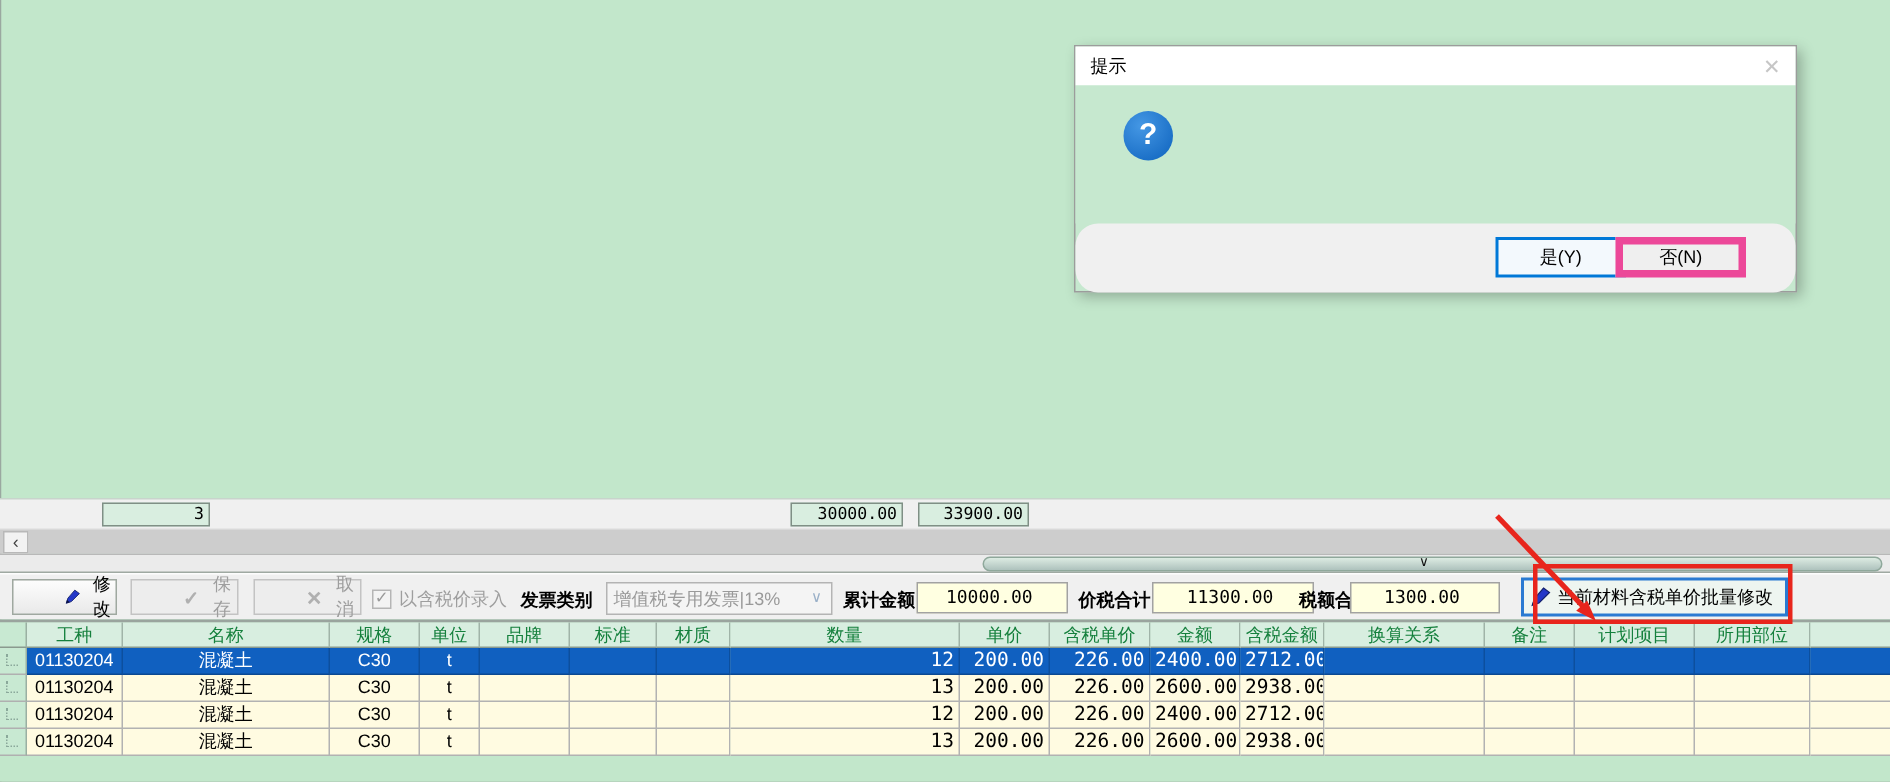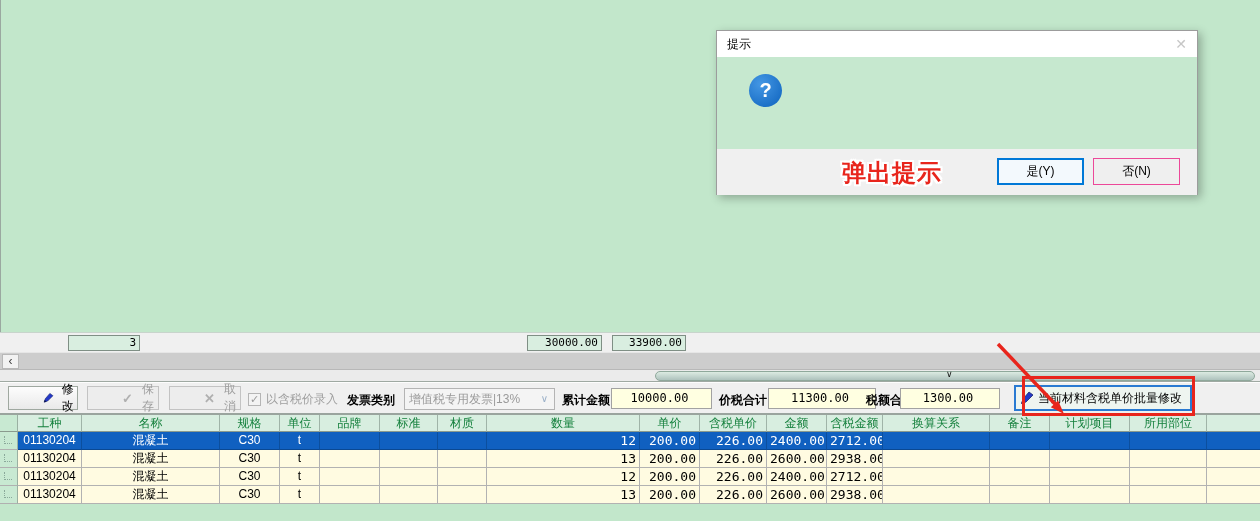--- a/index.html
+++ b/index.html
@@ -78,24 +78,24 @@
   
   .dialog { position:absolute; left:716px; top:30px; width:482px; height:165px; border:1px solid #9c9c9c;
             box-shadow:3px 3px 9px rgba(0,0,0,.28); z-index:50; background:#c6e8cf; }
   .dlg-title { height:26px; background:#fff; display:flex; align-items:center; padding-left:10px; font-size:12px; color:#000; }
   .dlg-close { position:absolute; right:10px; top:5px; color:#c6c6c6; font-size:14px; cursor:pointer; }
   .dlg-body { height:92px; background:#c6e8cf; position:relative; }
   .dlg-icon { position:absolute; left:32px; top:17px; width:33px; height:33px; border-radius:50%;
               background:radial-gradient(circle at 35% 30%, #4497e4, #0d62bd); color:#fff; font-size:20px; font-weight:bold;
               display:flex; align-items:center; justify-content:center; }
   .dlg-msg { position:absolute; left:79px; top:12px; width:386px; font-size:12.5px; line-height:20px; color:#000; }
-  .dlg-footer { height:46px; background:#f0f0f0; position:relative; }
+  .dlg-footer { height:46px; background:#f0f0f0; position:relative;border-radius:15px; }
   .dlg-btn { position:absolute; top:9px; width:87px; height:27px; font-size:12px; display:flex; align-items:center; justify-content:center; cursor:pointer; }
   .btn-yes { right:113px; border:2px solid #0078d7; background:#f3f9fd; }
-  .btn-no  { right:17px;  border:1px solid #ec4899; background:#efefef; }
+  .btn-no  { right:33px;  border:5px solid #ec4899; background:#efefef; }
 
   
   .note { position:absolute; z-index:60; color:#e8251c; font-weight:bold; font-size:24px; letter-spacing:1px;
           text-shadow:-2px -2px 0 #fff, 2px -2px 0 #fff, -2px 2px 0 #fff, 2px 2px 0 #fff, 0 -2px 0 #fff, 0 2px 0 #fff, -2px 0 0 #fff, 2px 0 0 #fff; }
   .note-popup { left:842px; top:157px; }
   .note-click { left:892px; top:312px; }
   .red-rect { position:absolute; left:1022px; top:376px; width:173px; height:40px; border:3px solid #e8251c; z-index:55; pointer-events:none; }
   .arrow-svg { position:absolute; left:960px; top:330px; z-index:55; pointer-events:none; }
 </style>
 </head>
@@ -283,19 +283,18 @@
     </div>
     <div class="dlg-body">
       <div class="dlg-icon">?</div>
     </div>
     <div class="dlg-footer">
       <button class="dlg-btn btn-yes">是(Y)</button>
       <button class="dlg-btn btn-no">否(N)</button>
     </div>
   </div>
 
-  <div class="note note-popup">弹出提示</div>
   <svg class="arrow-svg" width="120" height="95" viewBox="0 0 120 95">
     <line x1="38" y1="14" x2="96" y2="75" stroke="#e8251c" stroke-width="3.5"></line>
     <polygon points="104,84 90.8,77.2 98.1,70.4" fill="#e8251c"></polygon>
   </svg>
   <div class="red-rect"></div>
 </div>
 
 </body></html>

